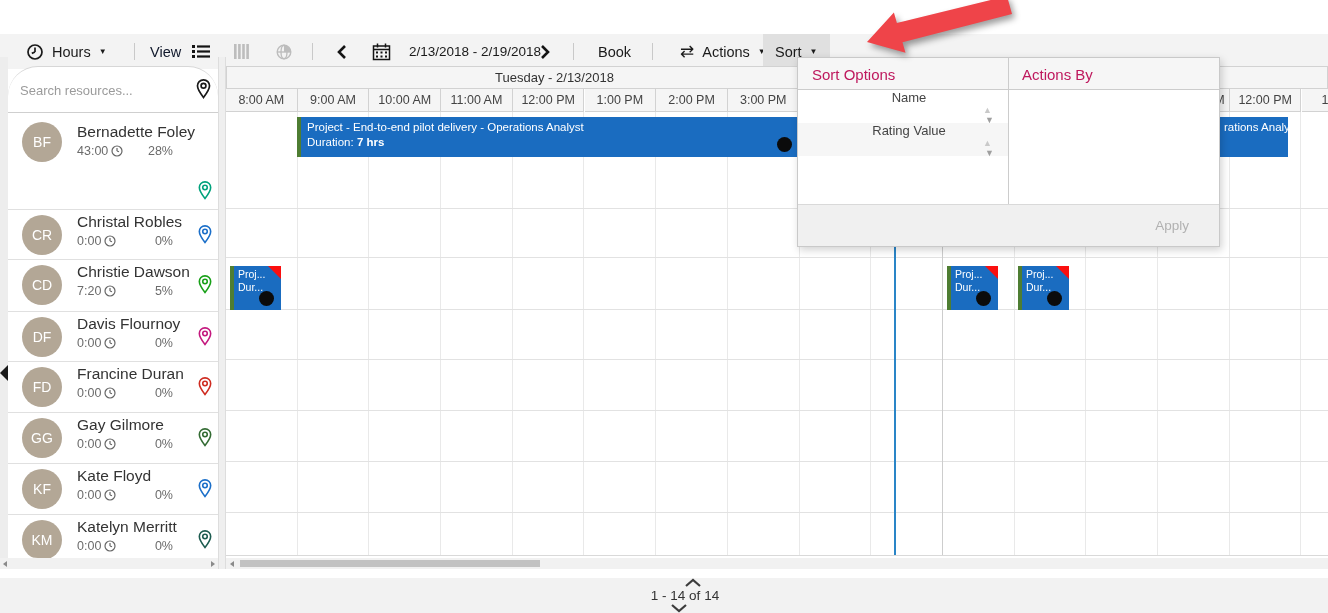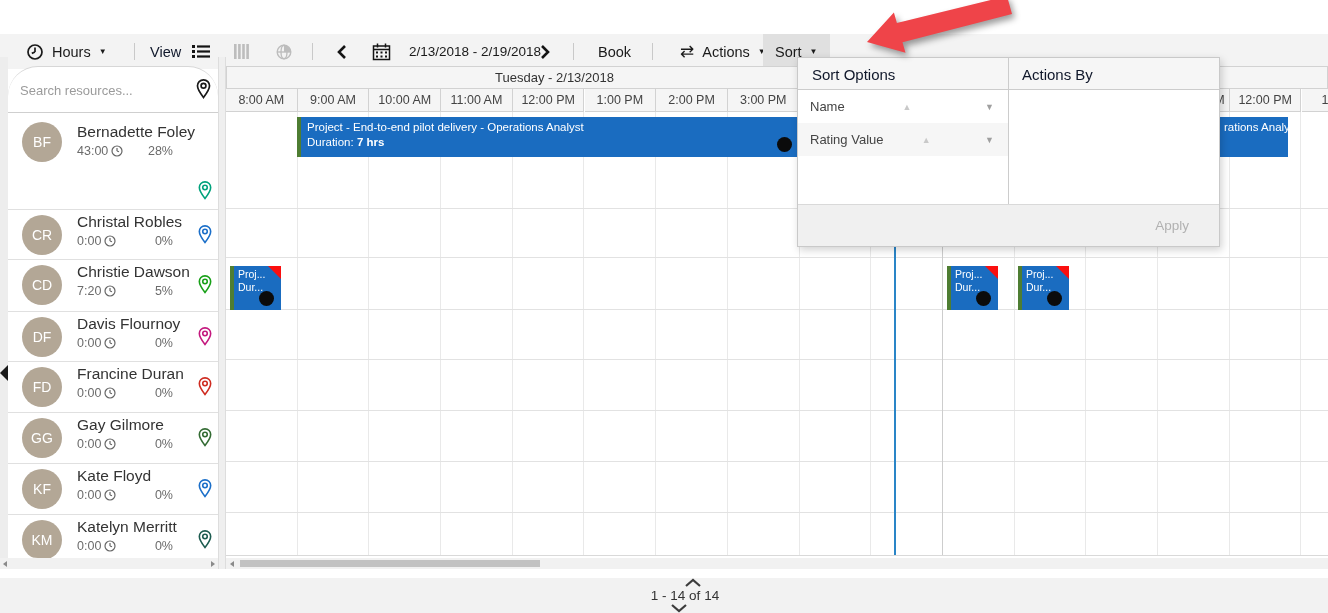--- a/index.html
+++ b/index.html
@@ -63,25 +63,25 @@
   .ev-wed { left:789px; top:5px; width:273px; height:40px; }
   .ev-wed .ev-txt { position:absolute; left:205px; top:4px; font-size:11.5px; white-space:nowrap; }
   .ev-small { width:51px; height:44px; top:154px; padding:2px 0 0 4px; }
   .ev-small .l1, .ev-small .l2 { font-size:10.5px; line-height:13px; white-space:nowrap; }
   .ev-small .corner { position:absolute; top:0; right:0; width:0; height:0; border-left:13px solid transparent; border-top:13px solid #fa0f0f; }
   .ev-small .ev-dot { right:7px; bottom:4px; }
   
   .sort-popup { position:absolute; left:797px; top:57px; width:423px; height:190px; background:#fff; border:1px solid #c9c9c9;
     box-shadow:2px 3px 8px rgba(0,0,0,0.18); z-index:50; }
   .sp-header { position:absolute; left:0; top:0; width:100%; height:32px; background:#f6f6f6; border-bottom:1px solid #ccc; }
-  .sp-title { position:absolute; top:0; height:32px; display:flex; align-items:center; font-size:15px; color:#0f172a; padding-left:14px; }
+  .sp-title { position:absolute; top:0; height:32px; display:flex; align-items:center; font-size:15px; color:#be185d; padding-left:14px; }
   .sp-title.left { left:0; width:210px; }
   .sp-title.right { left:210px; width:212px; }
   .sp-divider { position:absolute; left:210px; top:0; width:1px; height:148px; background:#ccc; }
-  .sp-row { position:absolute; left:0; width:210px; height:33px; display:flex; align-items:center; font-size:13px; color:#444; padding-left:12px; }
+  .sp-row { position:absolute; left:0; width:210px; height:33px; display:flex; align-items:center; font-size:13px; color:#444; padding-left:12px;flex-direction:column; }
   .sp-row .tri { margin-left:auto; font-size:9px; }
   .sp-row .tri.up { color:#c9c9c9; margin-right:16px; }
   .sp-row .tri.down { color:#9f9f9f; margin-right:14px; }
   .sp-row.alt { background:#f6f6f6; }
   .sp-footer { position:absolute; left:0; bottom:0; width:100%; height:42px; background:#f0f0f0; border-top:1px solid #d9d9d9;
     display:flex; align-items:center; justify-content:flex-end; }
   .apply-btn { color:#b1b1b1; font-size:13.5px; margin-right:30px; background:none; border:none; font-family:"Liberation Sans",sans-serif; }
   
   .hscroll { position:absolute; top:558px; height:11px; background:#f1f1f1; }
   .hscroll.sb { left:0; width:218px; }

